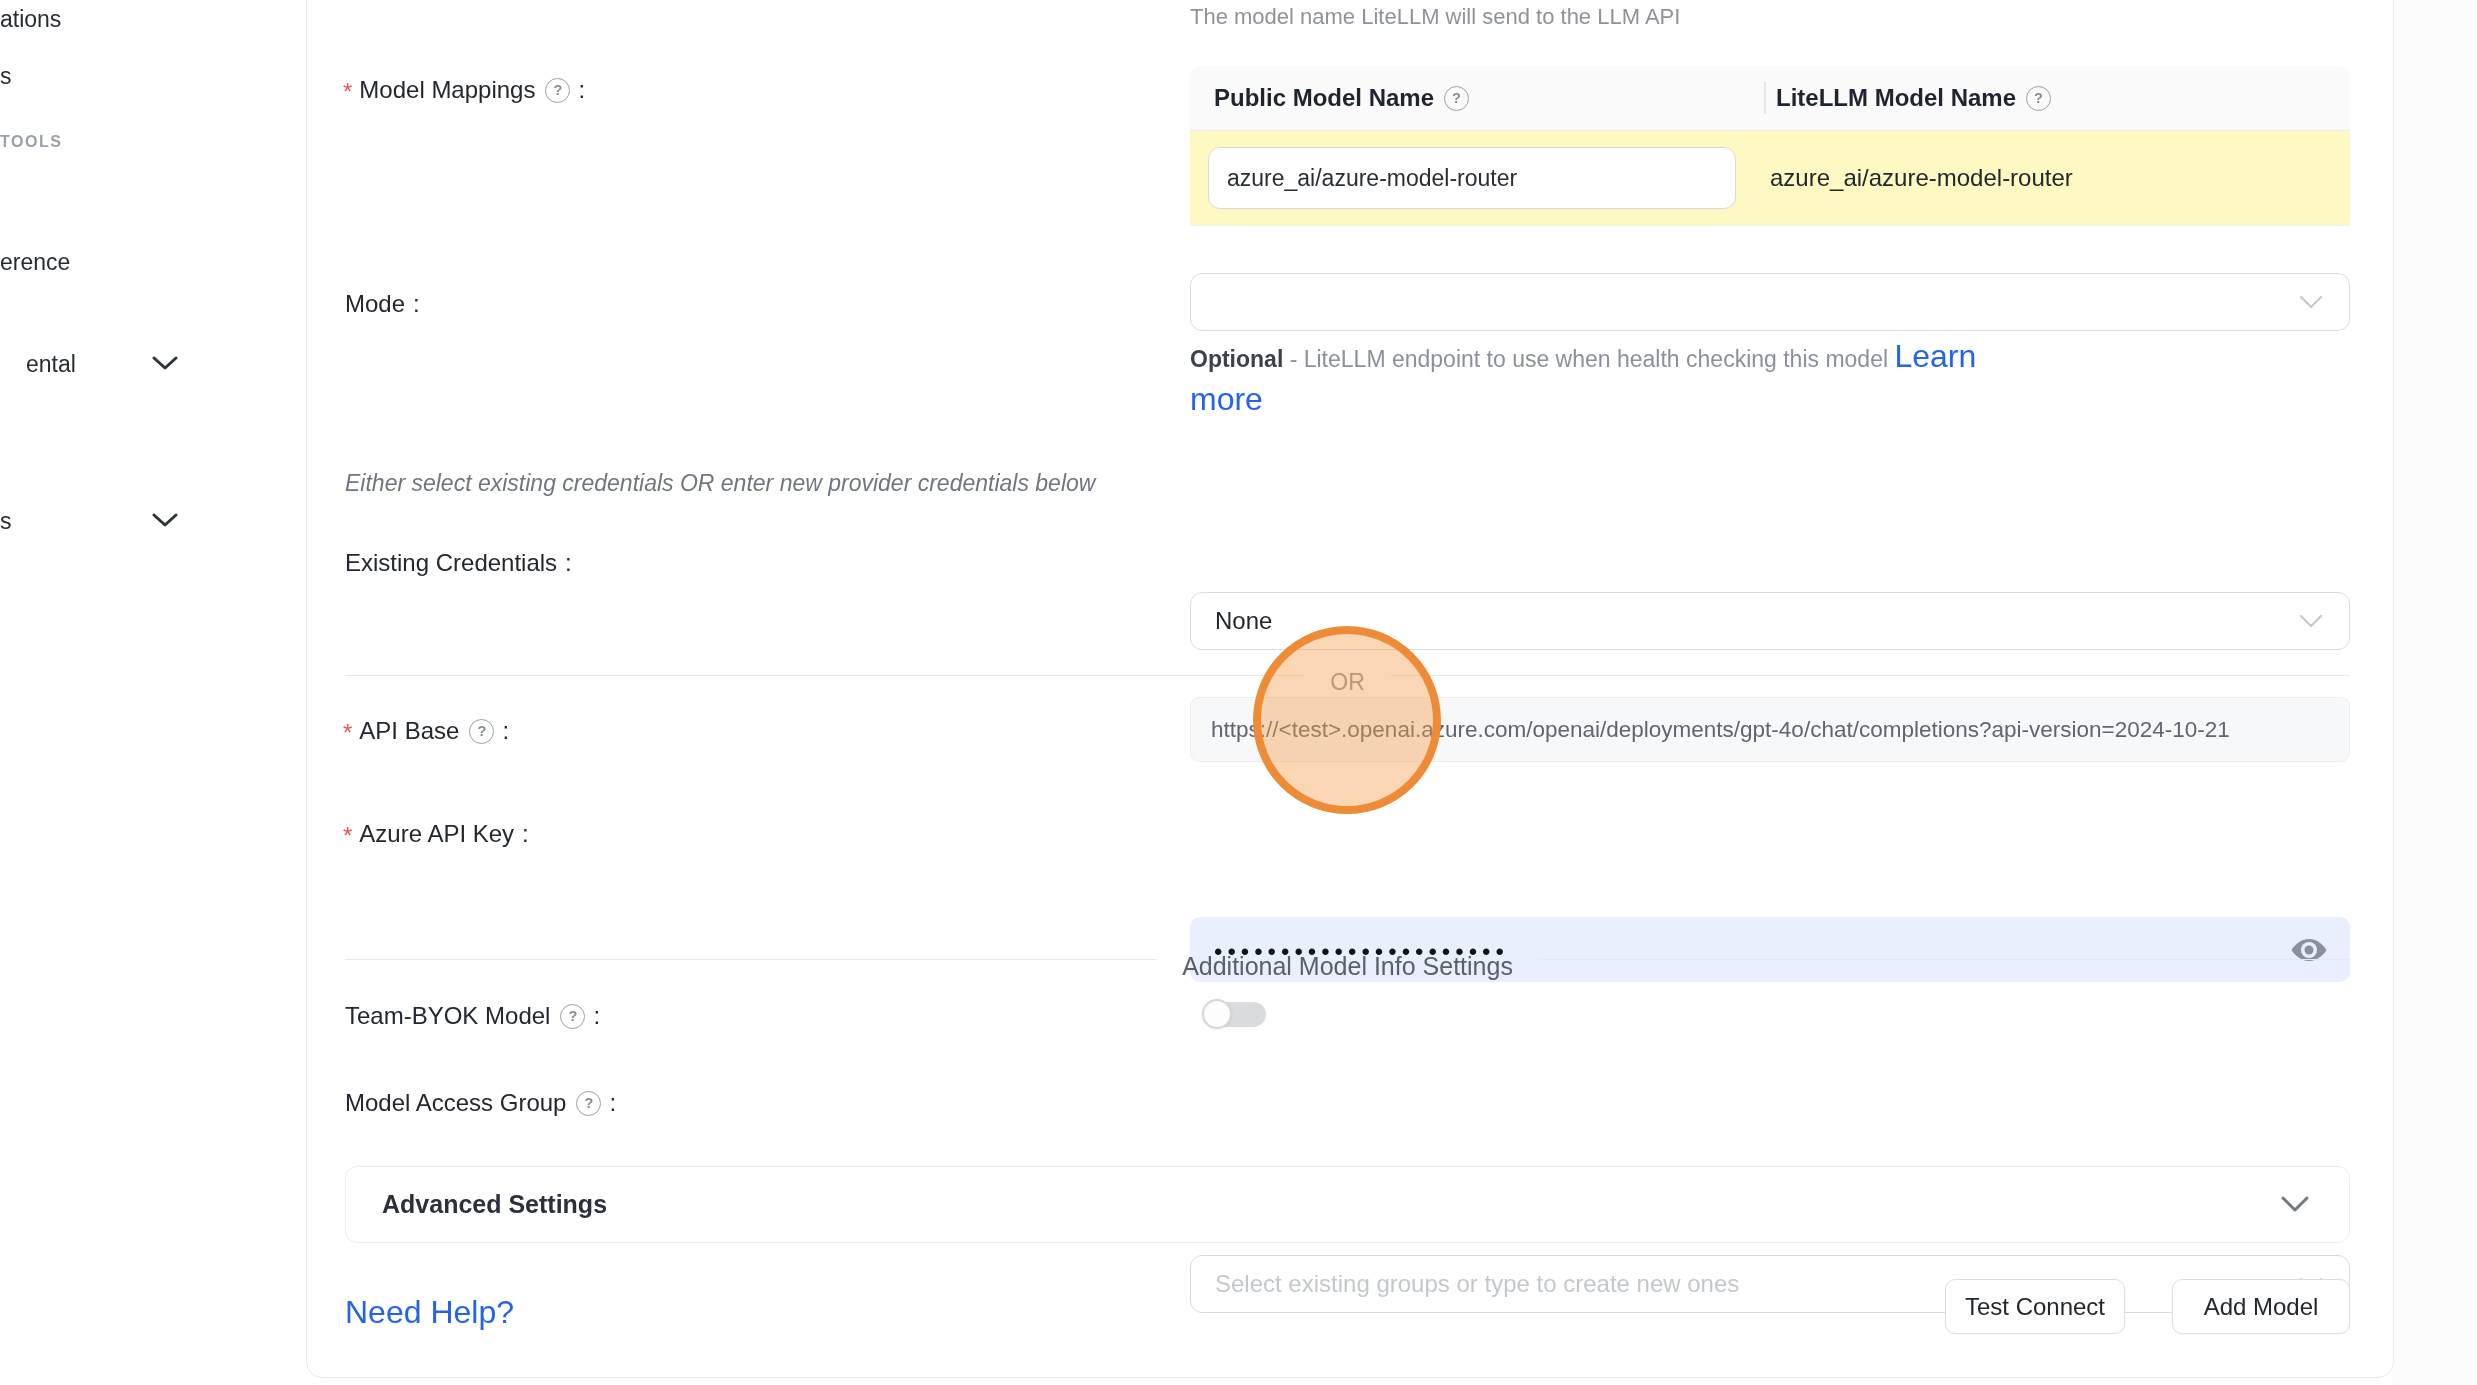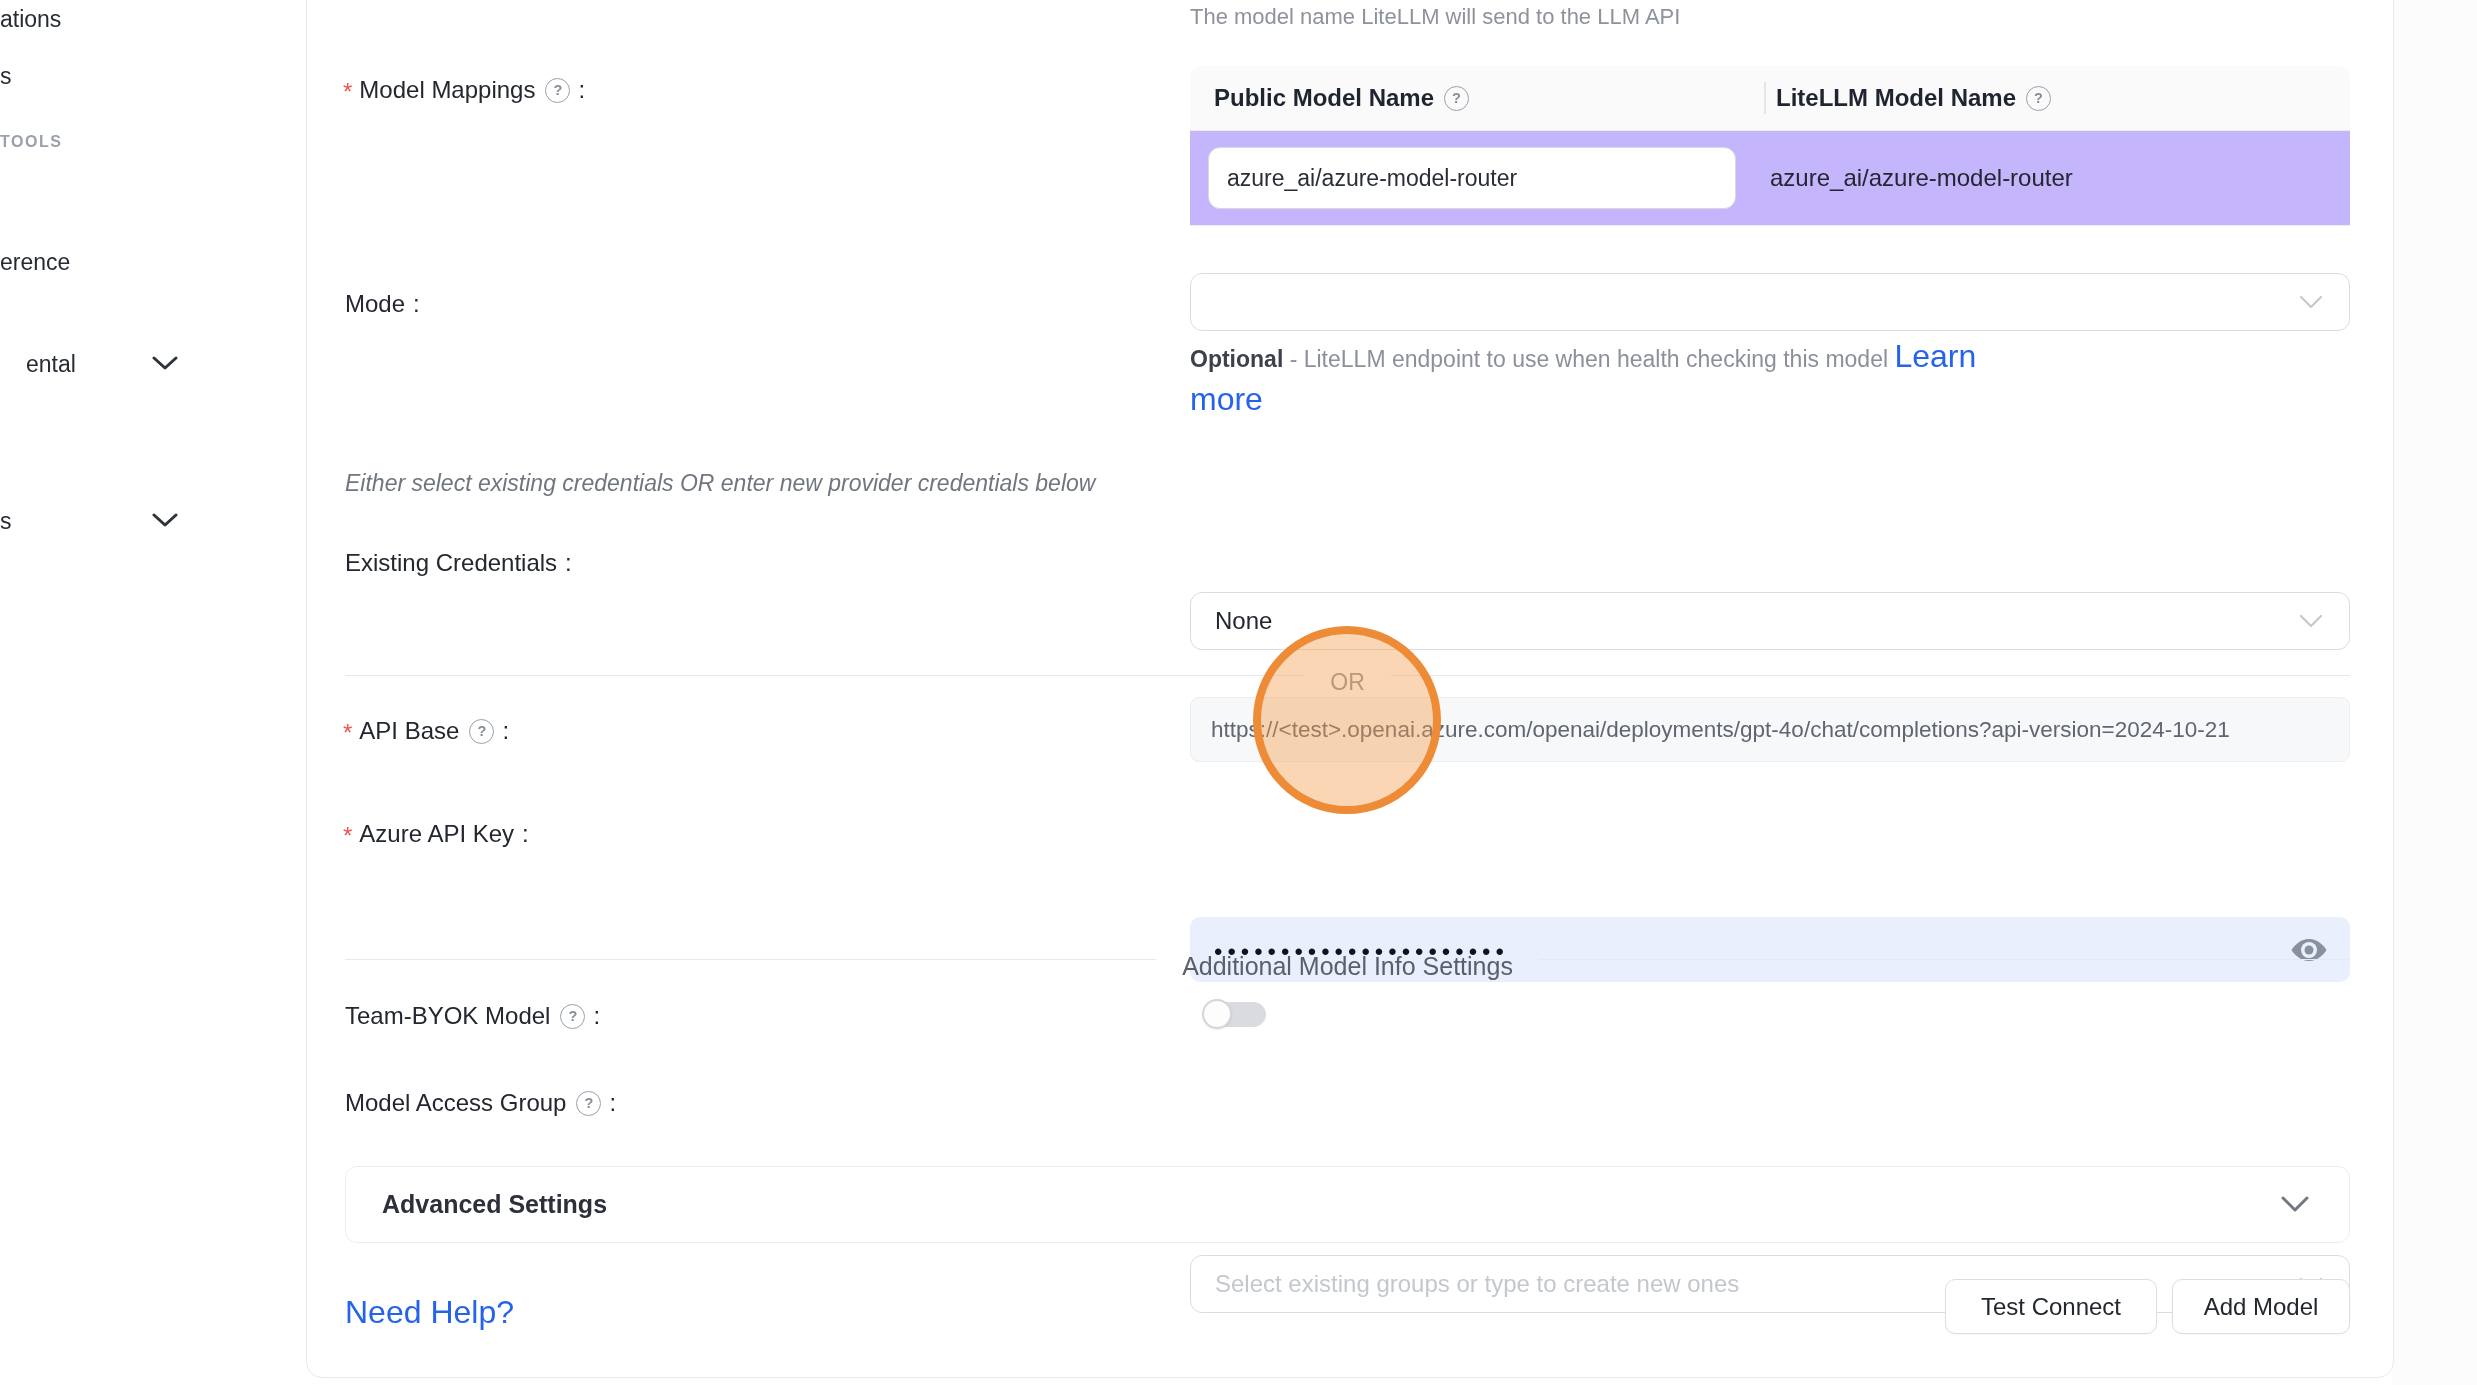--- a/index.html
+++ b/index.html
@@ -42,21 +42,21 @@
   
   .mm-table{left:1190px;top:66px;width:1160px;border-bottom:1.5px solid #f0f0f0;}
   .mm-head{
     display:flex;height:64px;background:#fafafa;border-radius:12px 12px 0 0;
     border-bottom:1px solid #ececec;align-items:center;position:relative;
   }
   .mm-col{display:flex;align-items:center;gap:7px;font-size:24px;font-weight:700;color:#1f2430;}
   .mm-col.c1{padding-left:24px;width:556px;box-sizing:border-box;}
   .mm-col.c2{padding-left:30px;}
   .mm-vsep{position:absolute;left:574px;top:16px;width:1.5px;height:32px;background:#e4e5e8;}
-  .mm-row{display:flex;align-items:center;height:94px;background:#c4b5fd;}
+  .mm-row{display:flex;align-items:center;height:94px;background:#fef9c3;}
   .mm-input{
     margin-left:18px;width:528px;height:62px;box-sizing:border-box;
     border:1.5px solid #d9d9d9;border-radius:12px;background:#fff;
     font-size:23px;color:#2a2e36;padding:0 18px;outline:none;
     font-family:"Liberation Sans","DejaVu Sans",sans-serif;
   }
   .mm-cell2{margin-left:34px;font-size:24px;color:#23272f;}
   
   .divider{display:flex;align-items:center;width:2005px;}
   .divider .line{flex:1;height:1.5px;background:#e8e9ec;}
@@ -244,16 +244,16 @@
   </div>
 
   <div class="abs adv">
     <div class="title">Advanced Settings</div>
     <svg width="28" height="17" viewBox="0 0 28 17">
         <polyline points="2,2 14,14 26,2" fill="none" stroke="#717883" stroke-width="3" stroke-linecap="round" stroke-linejoin="round"></polyline>
       </svg>
   </div>
 
   <div class="abs link" style="left:345px;top:1294px;">Need Help?</div>
-  <div class="abs btn" style="left:1945px;top:1279px;width:212px;">Test Connect</div>
+  <div class="abs btn" style="left:1945px;top:1279px;width:180px;">Test Connect</div>
   <div class="abs btn" style="left:2172px;top:1279px;width:178px;">Add Model</div>
 
 </div>
 
 </body></html>

